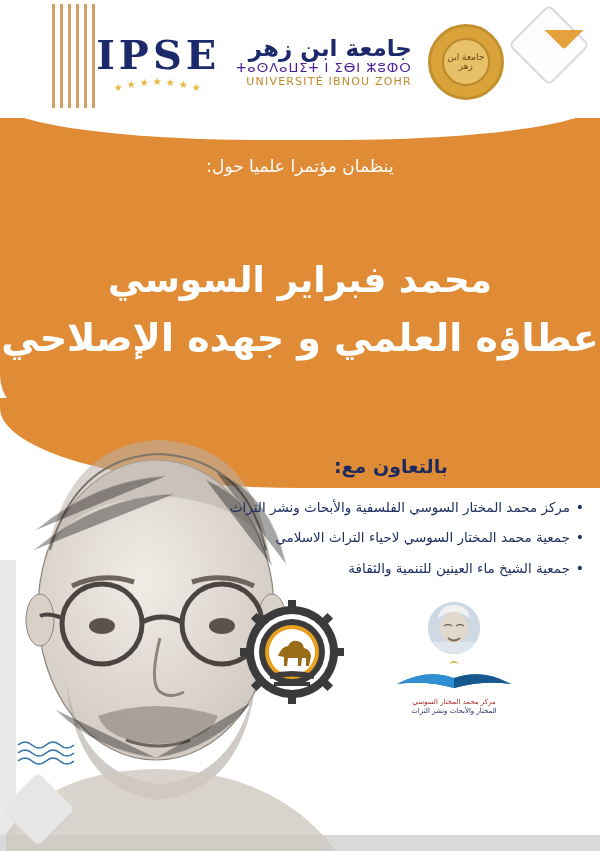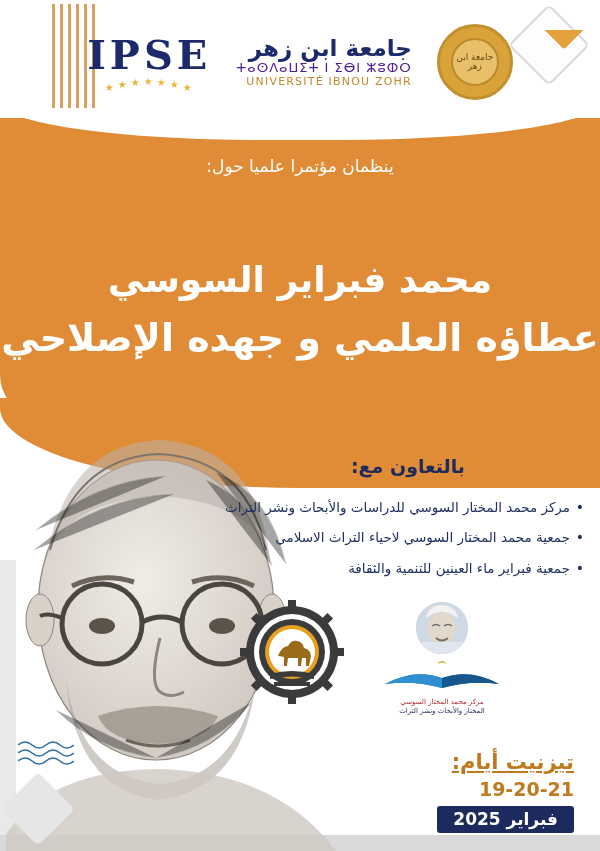--- a/index.html
+++ b/index.html
@@ -94,21 +94,21 @@
   }
 
   
   .logo-row {
     position: absolute;
     left: 0; top: 18px;
     width: 600px; height: 88px;
     display: flex;
     align-items: center;
     justify-content: center;
-    gap: 25px;
+    gap: 16px;
     z-index: 7;
   }
   .ipse {
     display: flex; flex-direction: column; align-items: center;
   }
   .ipse-text {
     font-family: "DejaVu Serif", "Liberation Serif", serif;
     font-size: 40px;
     letter-spacing: 4px;
     color: #1c2a6b;
@@ -185,21 +185,21 @@
     left: 6px; top: 410px;
     width: 330px; height: 441px;
     z-index: 4;
     overflow: hidden;
   }
   .portrait svg { display:block; }
 
   
   .collab-title {
     position: absolute;
-    right: 12px; top: 455px;
+    right: 29px; top: 455px;
     width: 360px;
     text-align: center;
     direction: rtl;
     font-size: 19px; font-weight: 700;
     color: #1d2a5e;
     z-index: 9;
   }
   .collab-list {
     position: absolute;
     right: 16px; top: 492px;
@@ -222,21 +222,21 @@
     color: #20305f;
     font-size: 14px;
   }
 
   
   .partner-logos {
     position: absolute;
     right: 40px; top: 600px;
     width: 320px; height: 120px;
     z-index: 9;
-    display: flex; align-items: flex-start; justify-content: flex-start; gap: 32px;
+    display: flex; align-items: flex-start; justify-content: flex-start; gap: 44px;
   }
   .logo-gear { width: 104px; height: 104px; position: relative; }
   .logo-book { width: 132px; height: 110px; position: relative; text-align:center; }
   .logo-book .face {
     width: 56px; height: 56px; border-radius: 50%;
     background: #cbd6e2; margin: 0 auto 2px; overflow: hidden;
     position: relative; border: 2px solid #ffffff;
   }
   .logo-book .book-ar {
     font-size: 7px; color: #1d2a5e; direction: rtl; line-height: 1.3;
@@ -399,23 +399,23 @@
         <path d="M200 70 q50 20 66 86"></path>
           <path d="M210 62 q54 22 70 92"></path>
         <path d="M50 300 q40 40 100 48"></path>
           <path d="M246 292 q-36 46 -96 56"></path>
       </g>
     </svg>
   </div>
 
   <div class="collab-title">بالتعاون مع:</div>
   <ul class="collab-list">
-    <li>مركز محمد المختار السوسي للدراسات والأبحاث ونشر التراث</li>
+    <li>مركز محمد المختار السوسي الفلسفية والأبحاث ونشر التراث</li>
     <li>جمعية محمد المختار السوسي لاحياء التراث الاسلامي</li>
-    <li>جمعية فبراير ماء العينين للتنمية والثقافة</li>
+    <li>جمعية الشيخ ماء العينين للتنمية والثقافة</li>
   </ul>
 
   <div class="partner-logos">
 
     <div class="logo-gear">
       <svg width="104" height="104" viewBox="0 0 104 104" xmlns="http://www.w3.org/2000/svg">
         <g fill="#3b3b3b">
           <circle cx="52" cy="52" r="46"></circle>
         </g>
         <g fill="#ffffff">
@@ -464,27 +464,20 @@
         <path d="M60 6 q5 -6 10 0 q-5 -3 -10 0z" fill="#c9a227"></path>
       </svg>
       <div class="book-ar">
         <div class="red">مركز محمد المختار السوسي</div>
         <div>المختار والأبحاث ونشر التراث</div>
       </div>
     </div>
 
   </div>
 
-  <div class="footer">
-    <div class="footer-city">
-      <u>تيزنيت أيام:</u>
-    </div>
-    <div class="footer-days">19-20-21</div>
-    <div class="footer-month">فبراير 2025</div>
-  </div>
 
   <div class="wave">
     <svg width="56" height="26" viewBox="0 0 56 26" xmlns="http://www.w3.org/2000/svg">
       <path d="M0 6 q7 -6 14 0 t14 0 t14 0 t14 0" fill="none" stroke="#2f6fa8" stroke-width="1.6"></path>
       <path d="M0 14 q7 -6 14 0 t14 0 t14 0 t14 0" fill="none" stroke="#2f6fa8" stroke-width="1.6"></path>
       <path d="M0 22 q7 -6 14 0 t14 0 t14 0 t14 0" fill="none" stroke="#2f6fa8" stroke-width="1.6"></path>
     </svg>
   </div>
   <div class="bl-diamond"></div>
   <div class="side-gray"></div>

